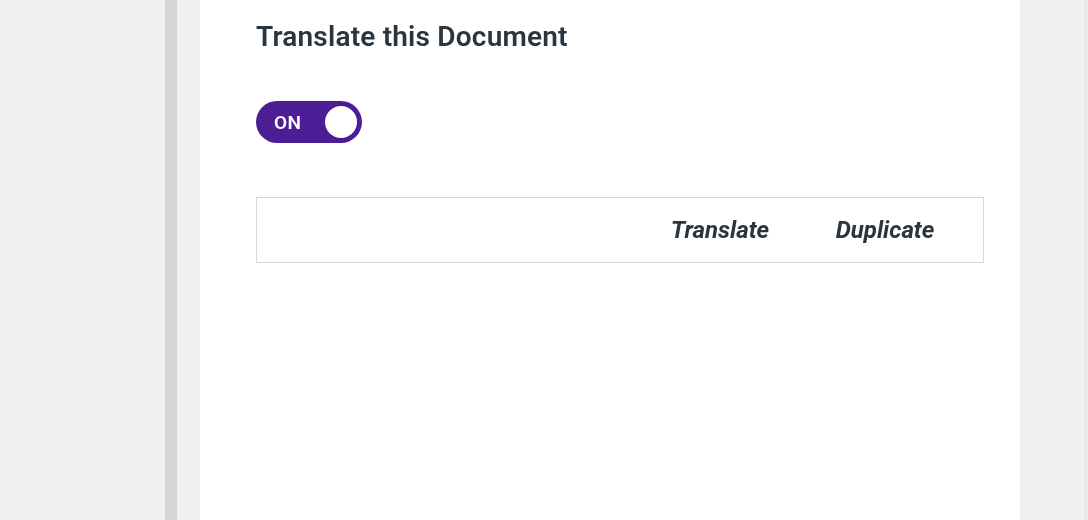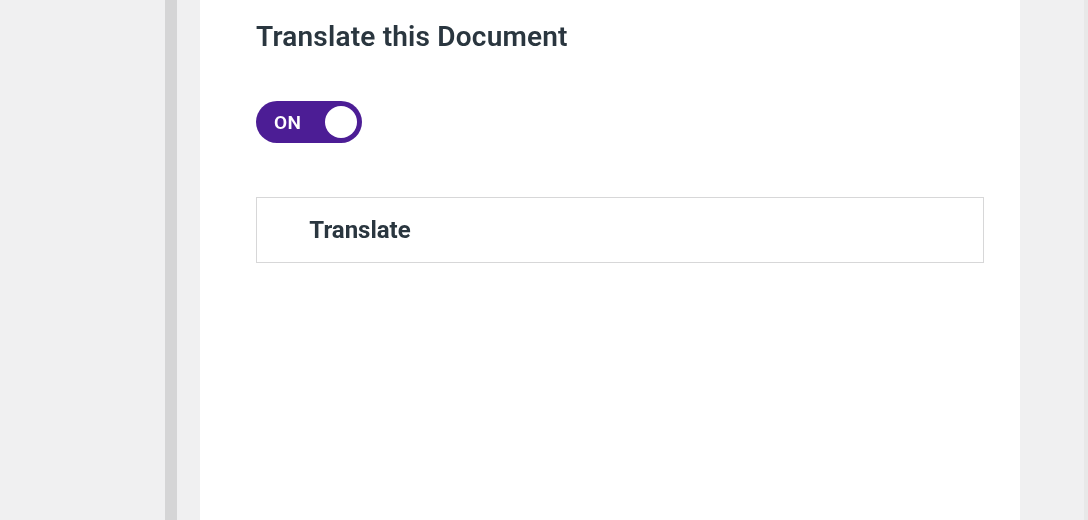--- a/index.html
+++ b/index.html
@@ -74,24 +74,25 @@
     .toggle-text {
       font-size: 26px;
       color: #4a5a64;
     }
     .table {
       border: 1px solid #d7d7d8;
       width: 100%;
     }
     .thead {
       display: flex;
-      justify-content: flex-start;
+      justify-content: flex-end;
       align-items: center;
       padding: 18px 18px 18px 18px;
       background: #ffffff;
+      font-style: italic;
     }
     .th {
       font-weight: 700;
       font-size: 24px;
       color: #2a363f;
       text-align: center;
     }
     .th-translate {
       width: 170px;
     }
@@ -164,20 +165,21 @@
   <div class="toggle-row">
     <div class="toggle">
       <span class="toggle-label">ON</span>
       <span class="toggle-knob"></span>
     </div>
   </div>
 
   <div class="table">
     <div class="thead">
       <div class="th th-translate">Translate</div>
+      <div class="th th-duplicate">Duplicate</div>
     </div>
 
 
 
   </div>
 
 </div>
 
 <div class="right-edge"></div>
 

